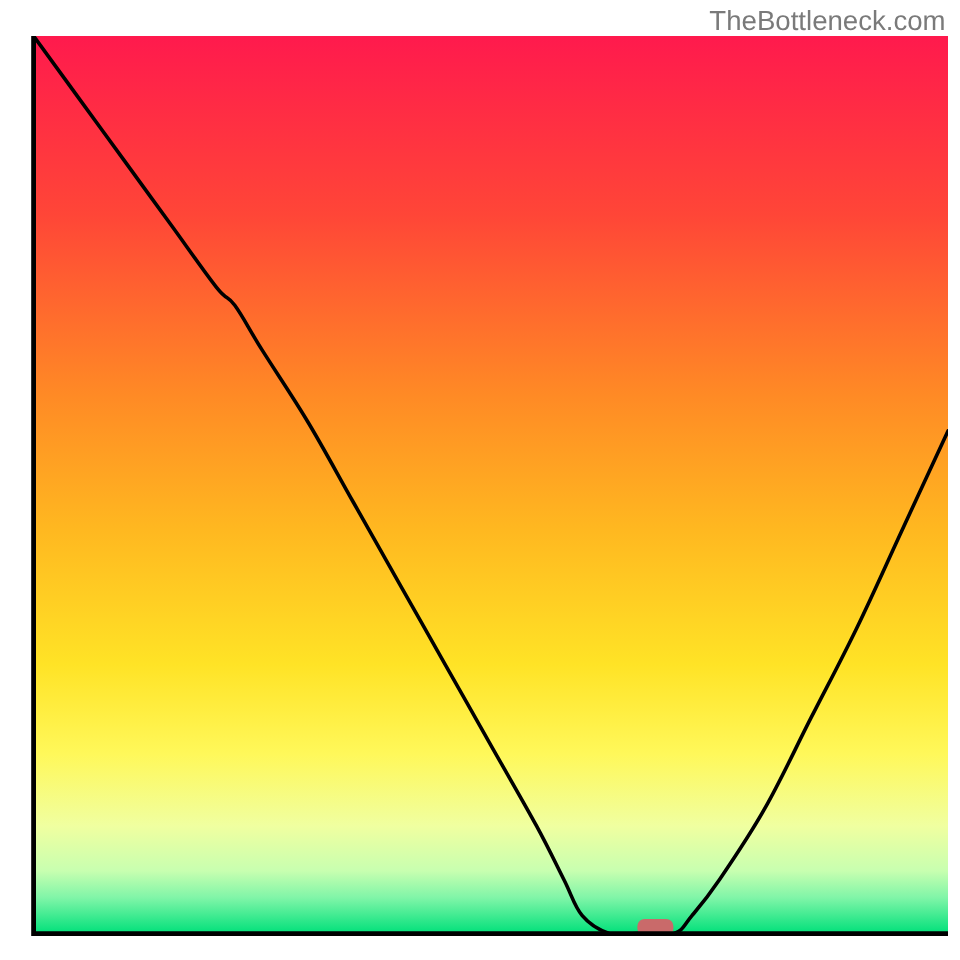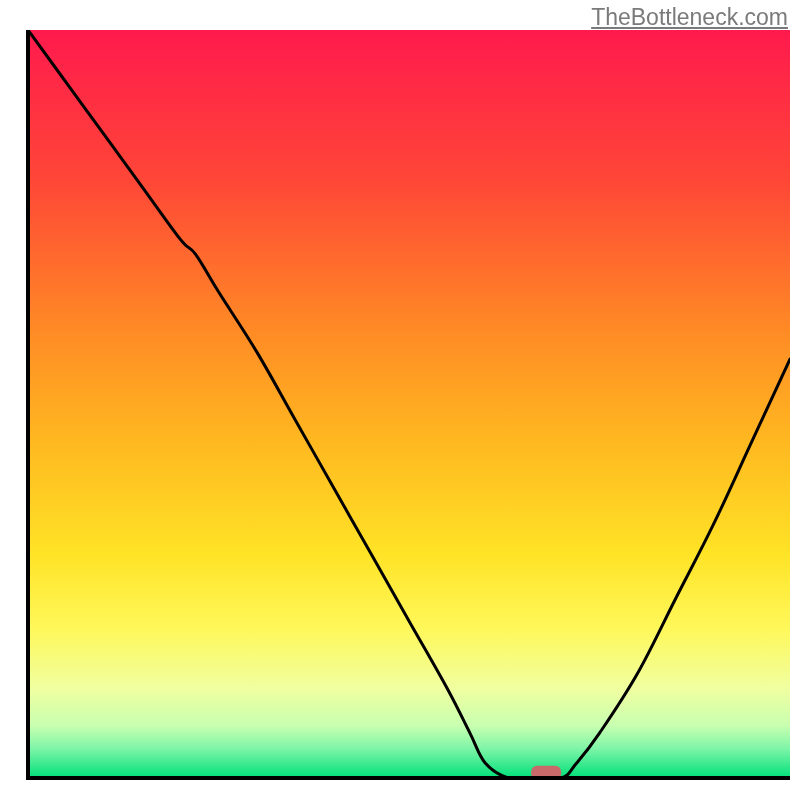--- a/index.html
+++ b/index.html
@@ -17,21 +17,20 @@
   }
   .watermark {
     position: absolute;
     top: 4px;
     right: 12px;
     color: #7a7a7a;
     font-size: 23px;
     font-weight: 500;
     letter-spacing: 0px;
     z-index: 3;
-    text-decoration: underline;
   }
   svg.plot {
     position: absolute;
     top: 0;
     left: 0;
     width: 800px;
     height: 800px;
   }
 </style>
 </head>

